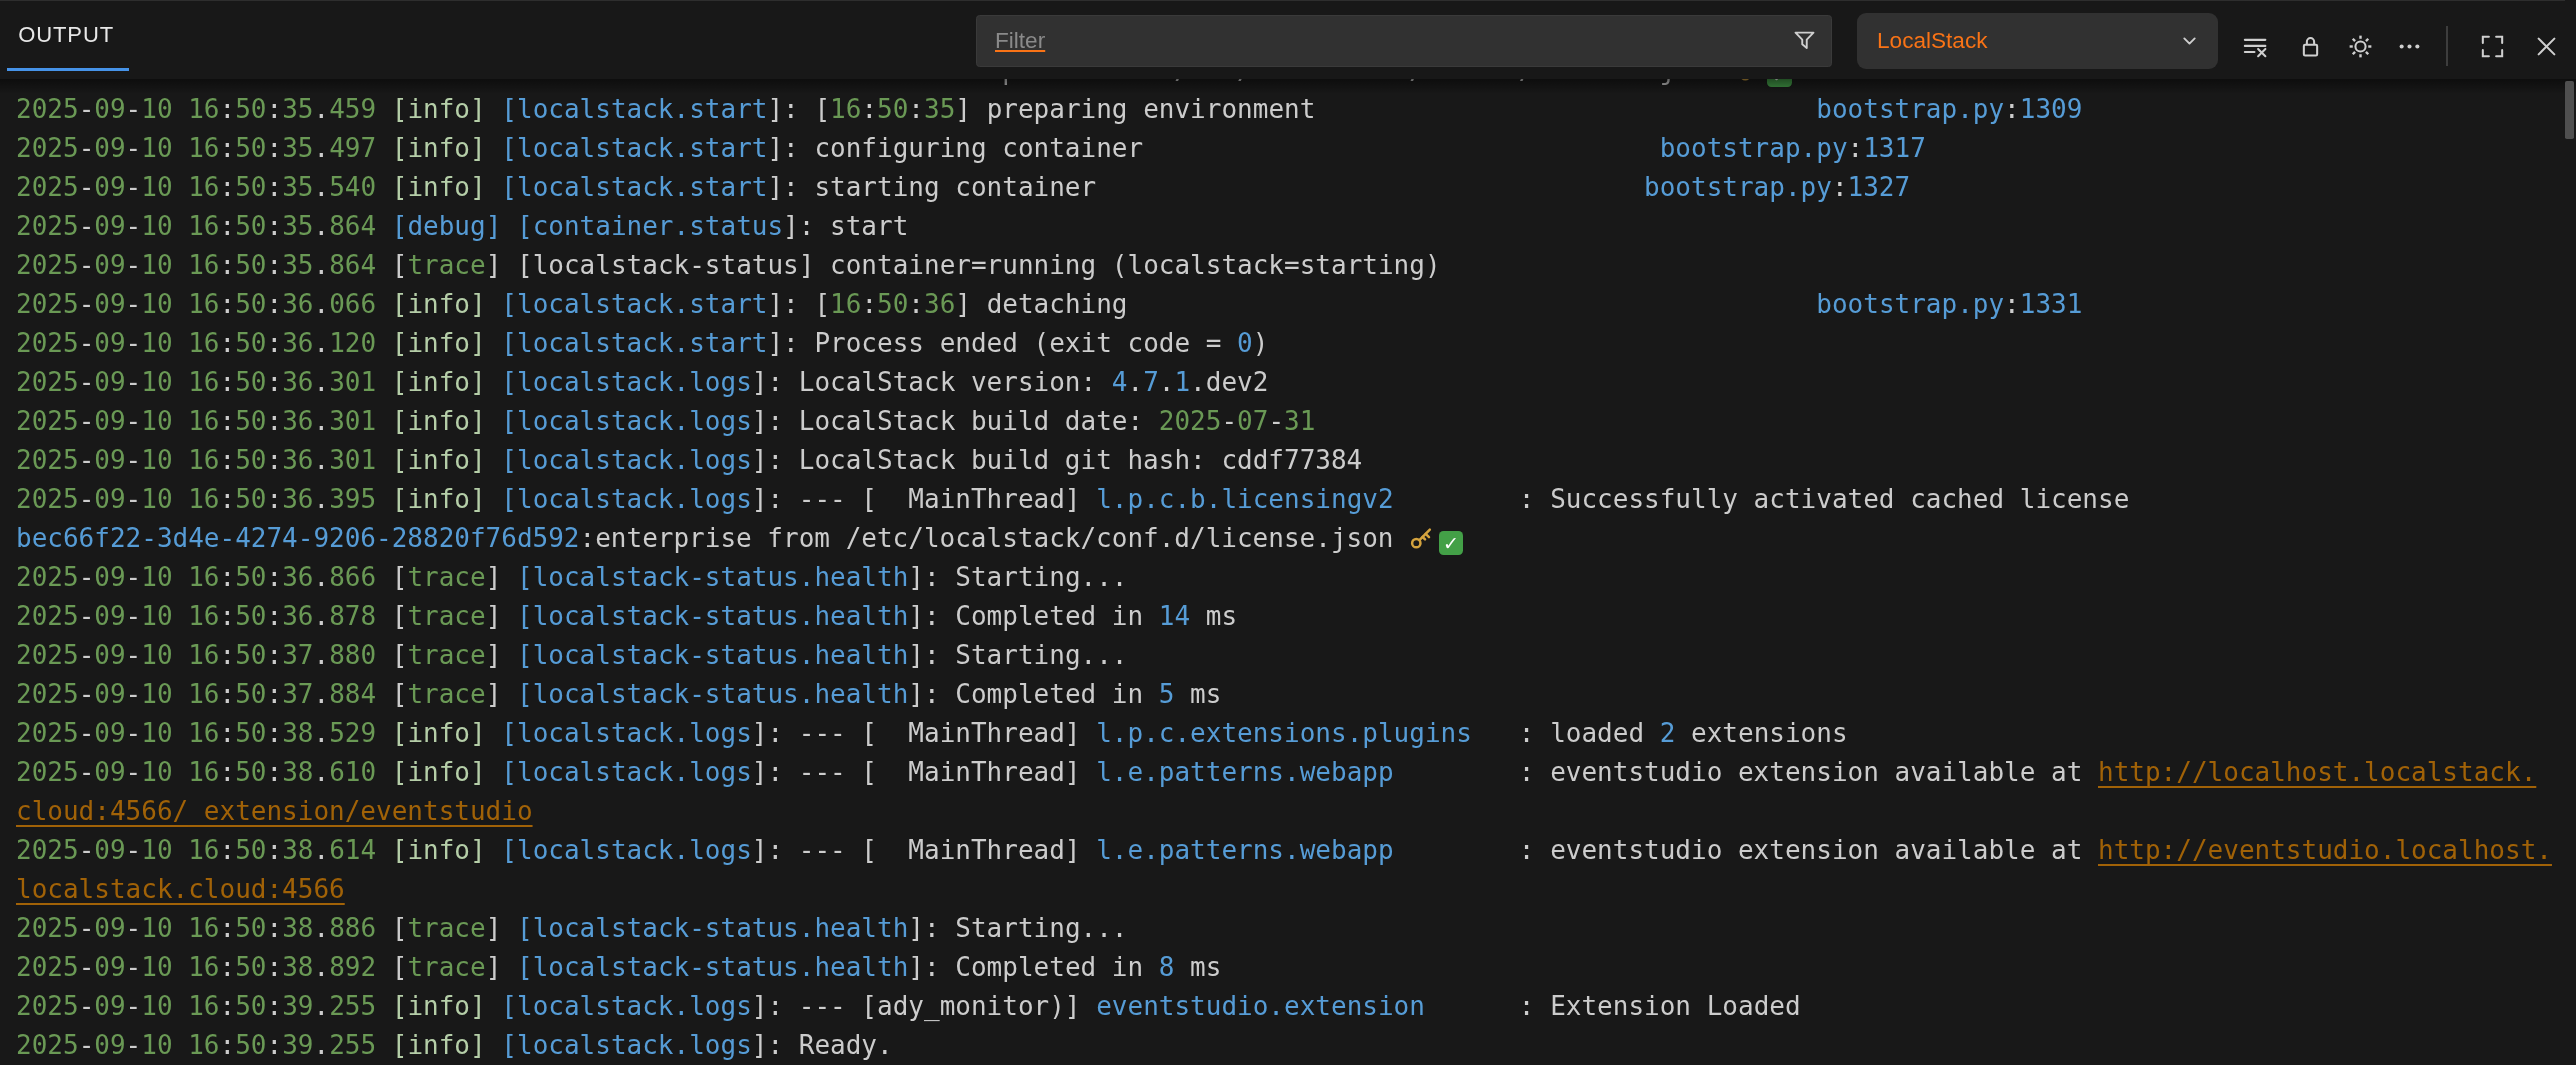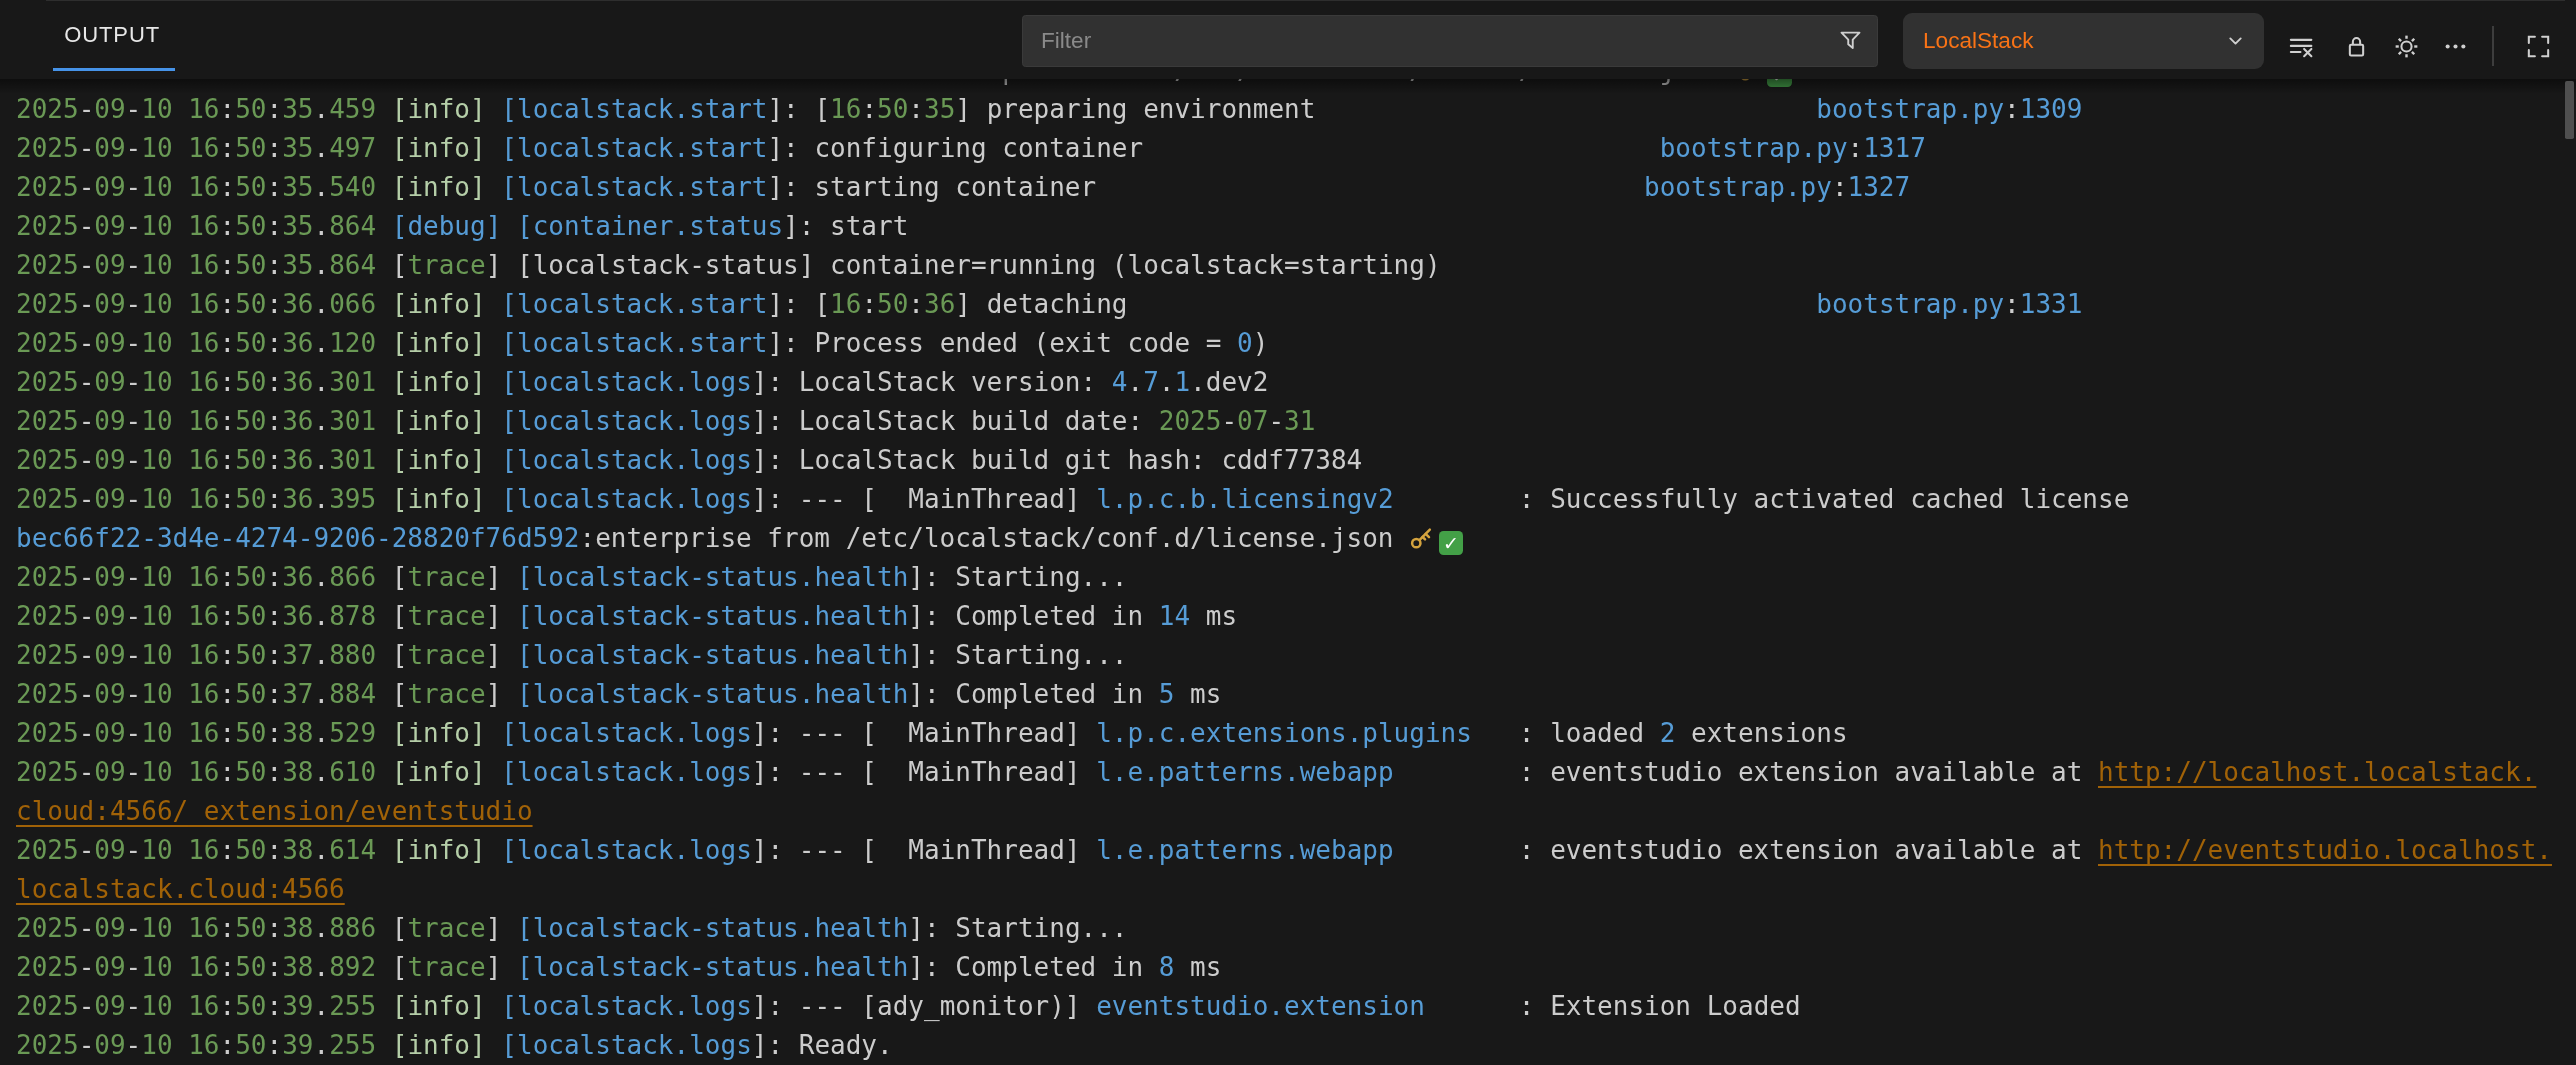--- a/index.html
+++ b/index.html
@@ -2,34 +2,34 @@
 <html style="font-size:14.5px"><head>
 <meta charset="utf-8">
 <style>
   html,body{margin:0;padding:0;}
   body{
     width:2576px;height:1066px;overflow:hidden;position:relative;
     background:#181818;font-family:"Liberation Sans",sans-serif;
   }
   .panel-header{
     position:absolute;top:0;left:0;right:11px;height:79px;background:#181818;
-    border-top:1.8px solid #2e2e2e;box-sizing:border-box;margin-left:46px;
+    border-top:1.8px solid #2e2e2e;box-sizing:border-box;
   }
   .tab{
     position:absolute;left:7.2px;top:1.8px;height:65px;display:flex;align-items:center;
     padding:0 14.5px 0 11px;border-bottom:3.6px solid #4693E8;cursor:pointer;
   }
   .tab span{color:#E7E7E7;font-size:22px;letter-spacing:0.9px;}
   .filter-box{
     position:absolute;left:976px;top:13.5px;width:856px;height:52px;background:#313131;
     border:0.9px solid #3a3a3a;border-radius:3.6px;display:flex;align-items:center;box-sizing:border-box;
   }
   .filter-box input{
     flex:1;background:transparent;border:none;outline:none;color:#f97316;
-    font-size:22.6px;padding:0 18px;font-family:"Liberation Sans",sans-serif;
+    font-size:22.6px;padding:0 18px;font-family:"Liberation Sans",sans-serif;text-decoration:underline;
   }
   .filter-box input::placeholder{color:#8a8a8a;}
   .funnel{margin-right:12.6px;cursor:pointer;display:flex;}
   .channel-select{
     position:absolute;left:1857px;top:11.7px;width:361px;height:56px;background:#313131;
     border-radius:9px;display:flex;align-items:center;justify-content:space-between;
     padding:0 16.3px 0 20px;box-sizing:border-box;cursor:pointer;
   }
   .channel-select span{color:#f97316;font-size:22.6px;}
   .icon-btn{

